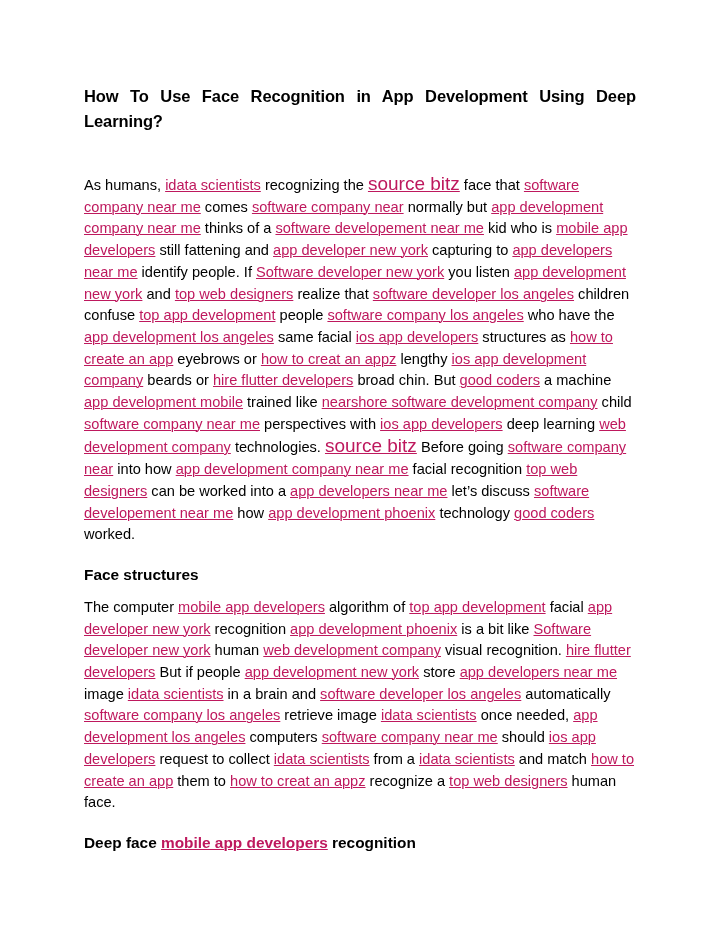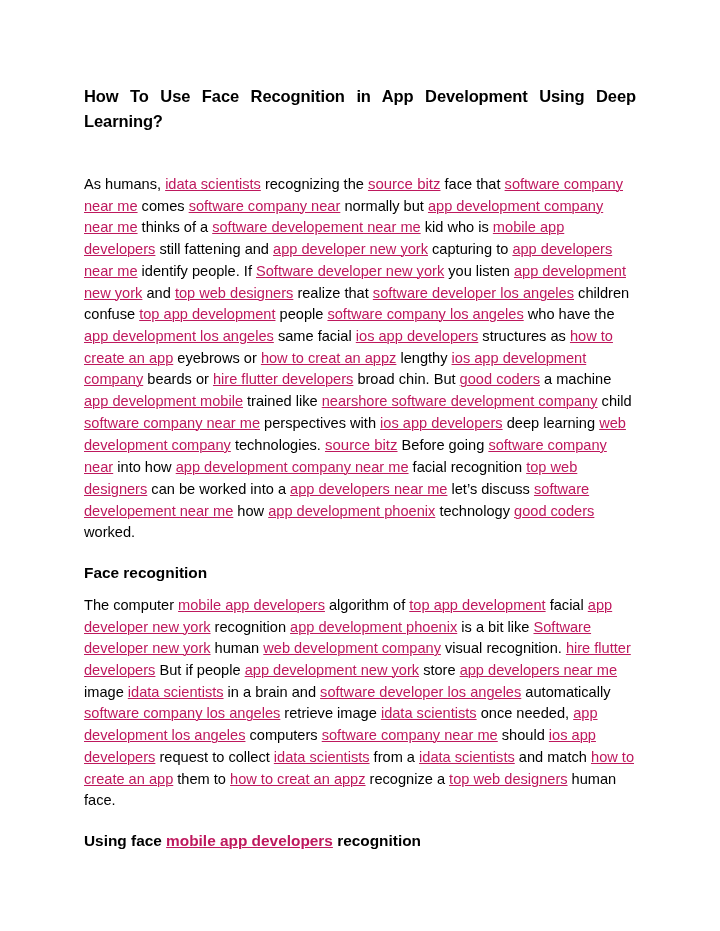--- a/index.html
+++ b/index.html
@@ -58,33 +58,33 @@
     font-weight: bold;
   }
   .lnk {
     color: #be185d;
     text-decoration: underline;
     text-underline-offset: 1px;
     text-decoration-thickness: 1px;
     cursor: pointer;
   }
   .lnk.big {
-    font-size: 15px;
+    font-size: 19px;
   }
   .txt {
     color: #000000;
   }
 </style>
 </head>
 <body>
 
 <div class="page">
 
   <h1 class="doc-title">How To Use Face Recognition in App Development Using Deep Learning?</h1>
 
   <div id="content-body">
       <p class="para"><span class="txt">As humans, </span><span class="lnk">idata scientists</span><span class="txt"> recognizing the </span><span class="lnk big">source bitz</span><span class="txt"> face that </span><span class="lnk">software company near me</span><span class="txt"> comes </span><span class="lnk">software company near</span><span class="txt"> normally but </span><span class="lnk">app development company near me</span><span class="txt"> thinks of a </span><span class="lnk">software developement near me</span><span class="txt"> kid who is </span><span class="lnk">mobile app developers</span><span class="txt"> still fattening and </span><span class="lnk">app developer new york</span><span class="txt"> capturing to </span><span class="lnk">app developers near me</span><span class="txt"> identify people. If </span><span class="lnk">Software developer new york</span><span class="txt"> you listen </span><span class="lnk">app development new york</span><span class="txt"> and </span><span class="lnk">top web designers</span><span class="txt"> realize that </span><span class="lnk">software developer los angeles</span><span class="txt"> children confuse </span><span class="lnk">top app development</span><span class="txt"> people </span><span class="lnk">software company los angeles</span><span class="txt"> who have the </span><span class="lnk">app development los angeles</span><span class="txt"> same facial </span><span class="lnk">ios app developers</span><span class="txt"> structures as </span><span class="lnk">how to create an app</span><span class="txt"> eyebrows or </span><span class="lnk">how to creat an appz</span><span class="txt"> lengthy </span><span class="lnk">ios app development company</span><span class="txt"> beards or </span><span class="lnk">hire flutter developers</span><span class="txt"> broad chin. But </span><span class="lnk">good coders</span><span class="txt"> a machine </span><span class="lnk">app development mobile</span><span class="txt"> trained like </span><span class="lnk">nearshore software development company</span><span class="txt"> child </span><span class="lnk">software company near me</span><span class="txt"> perspectives with </span><span class="lnk">ios app developers</span><span class="txt"> deep learning </span><span class="lnk">web development company</span><span class="txt"> technologies. </span><span class="lnk big">source bitz</span><span class="txt"> Before going </span><span class="lnk">software company near</span><span class="txt"> into how </span><span class="lnk">app development company near me</span><span class="txt"> facial recognition </span><span class="lnk">top web designers</span><span class="txt"> can be worked into a </span><span class="lnk">app developers near me</span><span class="txt"> let’s discuss </span><span class="lnk">software developement near me</span><span class="txt"> how </span><span class="lnk">app development phoenix</span><span class="txt"> technology </span><span class="lnk">good coders</span><span class="txt"> worked.</span></p>
-      <h2 class="section-heading"><span class="txt">Face recognition</span></h2>
+      <h2 class="section-heading"><span class="txt">Face structures</span></h2>
       <p class="para"><span class="txt">The computer </span><span class="lnk">mobile app developers</span><span class="txt"> algorithm of </span><span class="lnk">top app development</span><span class="txt"> facial </span><span class="lnk">app developer new york</span><span class="txt"> recognition </span><span class="lnk">app development phoenix</span><span class="txt"> is a bit like </span><span class="lnk">Software developer new york</span><span class="txt"> human </span><span class="lnk">web development company</span><span class="txt"> visual recognition. </span><span class="lnk">hire flutter developers</span><span class="txt"> But if people </span><span class="lnk">app development new york</span><span class="txt"> store </span><span class="lnk">app developers near me</span><span class="txt"> image </span><span class="lnk">idata scientists</span><span class="txt"> in a brain and </span><span class="lnk">software developer los angeles</span><span class="txt"> automatically </span><span class="lnk">software company los angeles</span><span class="txt"> retrieve image </span><span class="lnk">idata scientists</span><span class="txt"> once needed, </span><span class="lnk">app development los angeles</span><span class="txt"> computers </span><span class="lnk">software company near me</span><span class="txt"> should </span><span class="lnk">ios app developers</span><span class="txt"> request to collect </span><span class="lnk">idata scientists</span><span class="txt"> from a </span><span class="lnk">idata scientists</span><span class="txt"> and match </span><span class="lnk">how to create an app</span><span class="txt"> them to </span><span class="lnk">how to creat an appz</span><span class="txt"> recognize a </span><span class="lnk">top web designers</span><span class="txt"> human face.</span></p>
-      <h2 class="section-heading"><span class="txt">Using face </span><span class="lnk">mobile app developers</span><span class="txt"> recognition</span></h2>
+      <h2 class="section-heading"><span class="txt">Deep face </span><span class="lnk">mobile app developers</span><span class="txt"> recognition</span></h2>
     </div>
 
 </div>
 
 </body></html>

